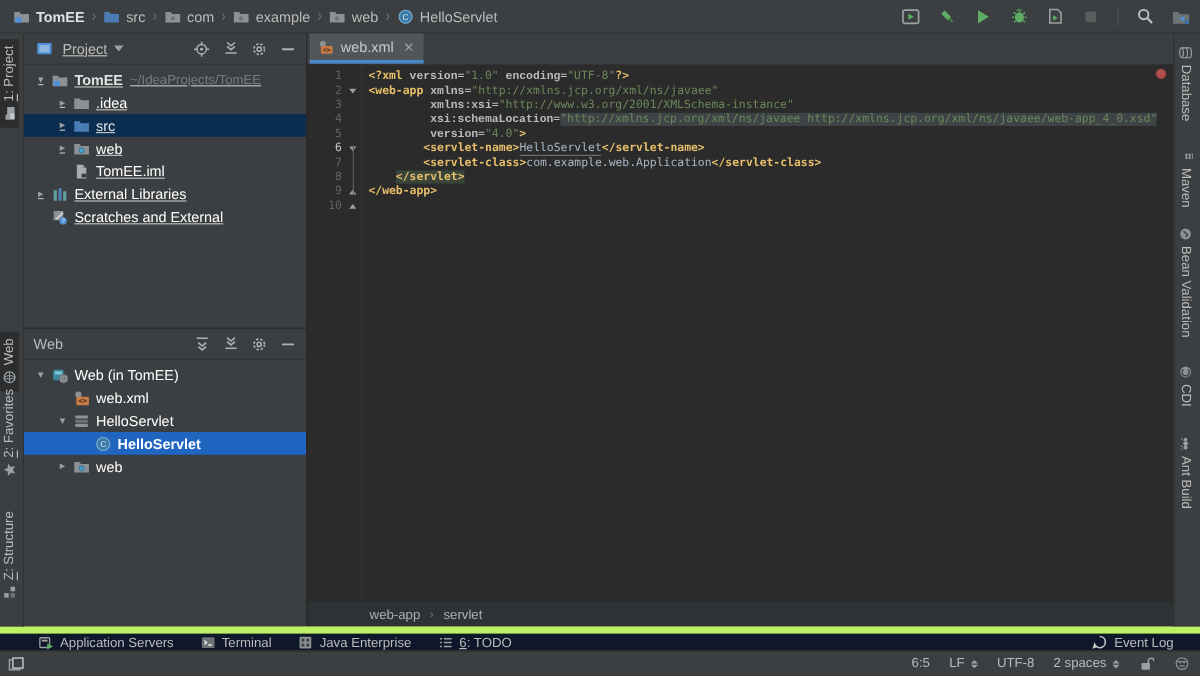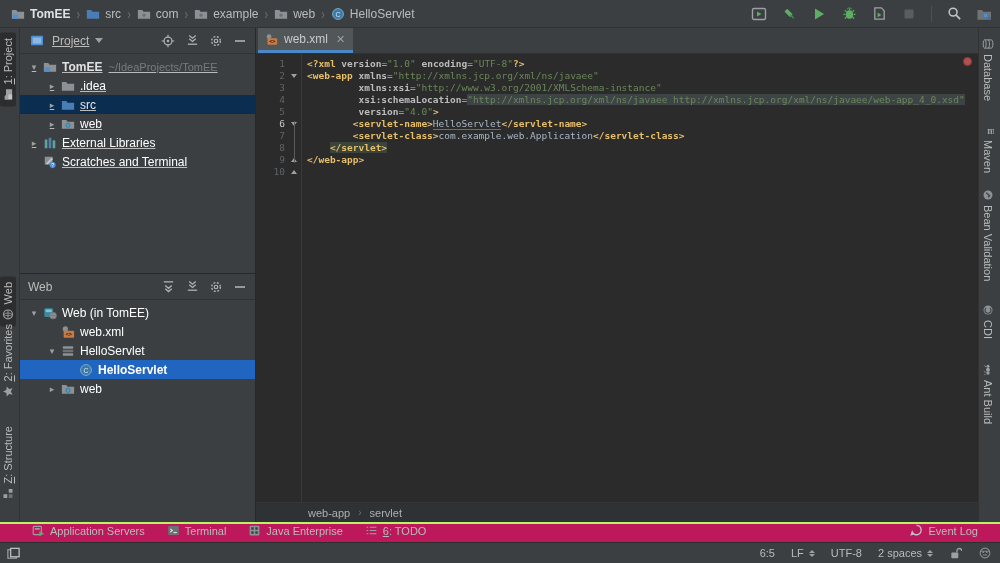--- a/index.html
+++ b/index.html
@@ -66,32 +66,32 @@
   .gutter .lnum { height:12px; text-align:right; padding-right:16px; color:#606366; }
   .gutter .lnum.current { color:#c8c8c8; }
   .fold { position:absolute; right:3px; width:8px; height:12px; display:flex; align-items:center; justify-content:center; }
   .fold .tri-down { width:0; height:0; border-left:3.5px solid transparent; border-right:3.5px solid transparent; border-top:4.5px solid #9da0a3; }
   .fold .tri-up { width:0; height:0; border-left:3.5px solid transparent; border-right:3.5px solid transparent; border-bottom:4.5px solid #9da0a3; }
   .fold-line { position:absolute; right:6px; width:1px; background:#5a5d5e; }
   .codepane { flex:1 1 auto; padding:4px 0 0 5px; overflow:hidden; position:relative; }
   .cline { height:12px; white-space:pre; }
   .tk-tag { color:#e8bf6a; font-weight:bold; }
   .tk-taghl { color:#e8bf6a; font-weight:bold; background:rgba(110,160,120,0.22); }
-  .tk-attr { color:#bcbcbc; font-weight:bold; }
+  .tk-attr { color:#bcbcbc; font-weight:bold;font-family:Liberation Mono, monospace; }
   .tk-op { color:#bcbcbc; }
   .tk-str { color:#6a8759; }
   .tk-strhl { color:#6a8759; background:#3e4446; }
   .tk-plain { color:#a9b7c6; }
   .tk-plainu { color:#a9b7c6; border-bottom:1px solid #6e6e6e; }
   .error-dot { position:absolute; top:3px; right:6px; width:9px; height:9px; border-radius:50%; background:#b05050; border:1px solid #8f3e3e; }
   .editor-crumbs { height:20px; flex:0 0 20px; background:#2f3234; border-top:1px solid #323638; display:flex; align-items:center; padding-left:52px; gap:8px; font-size:11px; color:#adb0b2; }
   .ec-sep { color:#6e7173; font-size:10px; }
 
   
-  .bottombar { height:20px; flex:0 0 20px; background:#be185d; border-top:2px solid #bef264; display:flex; align-items:flex-start; padding:0 8px 0 32px; font-size:11px; }
+  .bottombar { height:20px; flex:0 0 20px; background:#0f172a; border-top:6px solid #bef264; display:flex; align-items:flex-end; padding:0 8px 0 32px; font-size:11px; }
   .bw-btn { display:flex; align-items:center; gap:5px; margin-right:22px; color:#bbbbbb; cursor:default; }
   .bottombar .spacer { flex:1; }
   .eventlog { display:flex; align-items:center; gap:5px; color:#bbbbbb; margin-right:14px; }
   .statusbar { height:21px; flex:0 0 21px; background:#3c3f41; border-top:1px solid #2e2e2e; display:flex; align-items:center; padding:0 6px; font-size:11px; color:#bbbbbb; }
   .statusbar .spacer { flex:1; }
   .sb-item { display:flex; align-items:center; gap:3px; margin-left:16px; cursor:default; }
   .updown { display:inline-flex; flex-direction:column; gap:1px; margin-left:2px; }
   .updown i { display:block; width:0; height:0; border-left:3px solid transparent; border-right:3px solid transparent; }
   .updown .u { border-bottom:3.5px solid #9da0a3; }
   .updown .d { border-top:3.5px solid #9da0a3; }
@@ -332,20 +332,31 @@
               <span class="arrow">▸</span>
               <span class="ticon">
                 <svg width="14" height="14" viewBox="0 0 16 16">
                   <path d="M1 3.5h5l1.4 1.8H15v8.2H1z" fill="#8c9196"></path>
                   <circle cx="8" cy="9.5" r="2.4" fill="#4aa0c8"></circle>
                   <circle cx="8" cy="9.5" r="2.4" fill="none" stroke="#2e6e8e" stroke-width="0.8"></circle>
                 </svg>
               </span>
               <span class="tlabel">web</span>
             </div>
+            <div class="tree-row" style="padding-left: 24px;">
+              <span class="arrow"></span>
+              <span class="ticon">
+                <svg width="14" height="14" viewBox="0 0 16 16">
+                  <path d="M3.5 1.5h6l3 3v10h-9z" fill="#a9adb0"></path>
+                  <path d="M9.5 1.5v3h3z" fill="#6e7476"></path>
+                  <rect x="8" y="10" width="4.5" height="3.5" fill="#3b3e40"></rect>
+                </svg>
+              </span>
+              <span class="tlabel">TomEE.iml</span>
+            </div>
             <div class="tree-row" style="padding-left: 6px;">
               <span class="arrow">▸</span>
               <span class="ticon">
                 <svg width="14" height="14" viewBox="0 0 16 16">
                   <rect x="2" y="4" width="3" height="10" fill="#5fa3a0"></rect>
                   <rect x="6.5" y="2" width="3" height="12" fill="#4f82b3"></rect>
                   <rect x="11" y="5" width="3" height="9" fill="#5fa3a0"></rect>
                 </svg>
               </span>
               <span class="tlabel">External Libraries</span>
@@ -353,21 +364,21 @@
             <div class="tree-row" style="padding-left: 6px;">
               <span class="arrow"></span>
               <span class="ticon">
                 <svg width="14" height="14" viewBox="0 0 16 16">
                   <path d="M2 2h9v9H2z" fill="#8c9196"></path>
                   <path d="M4 9l6-6 1.5 1.5-6 6H4z" fill="#c8cbcd"></path>
                   <circle cx="11" cy="11.5" r="3.5" fill="#4f8fd6"></circle>
                   <text x="11" y="13.8" font-size="6" fill="#fff" text-anchor="middle" font-family="sans-serif">?</text>
                 </svg>
               </span>
-              <span class="tlabel">Scratches and Terminal</span>
+              <span class="tlabel">Scratches and External</span>
             </div>
           </div>
       </div>
 
       <div class="web-panel">
         <div class="panel-header">
           <span class="ptitle">Web</span>
           <span class="spacer"></span>
           <span class="ph-icon">
             <svg width="13" height="13" viewBox="0 0 14 14">

